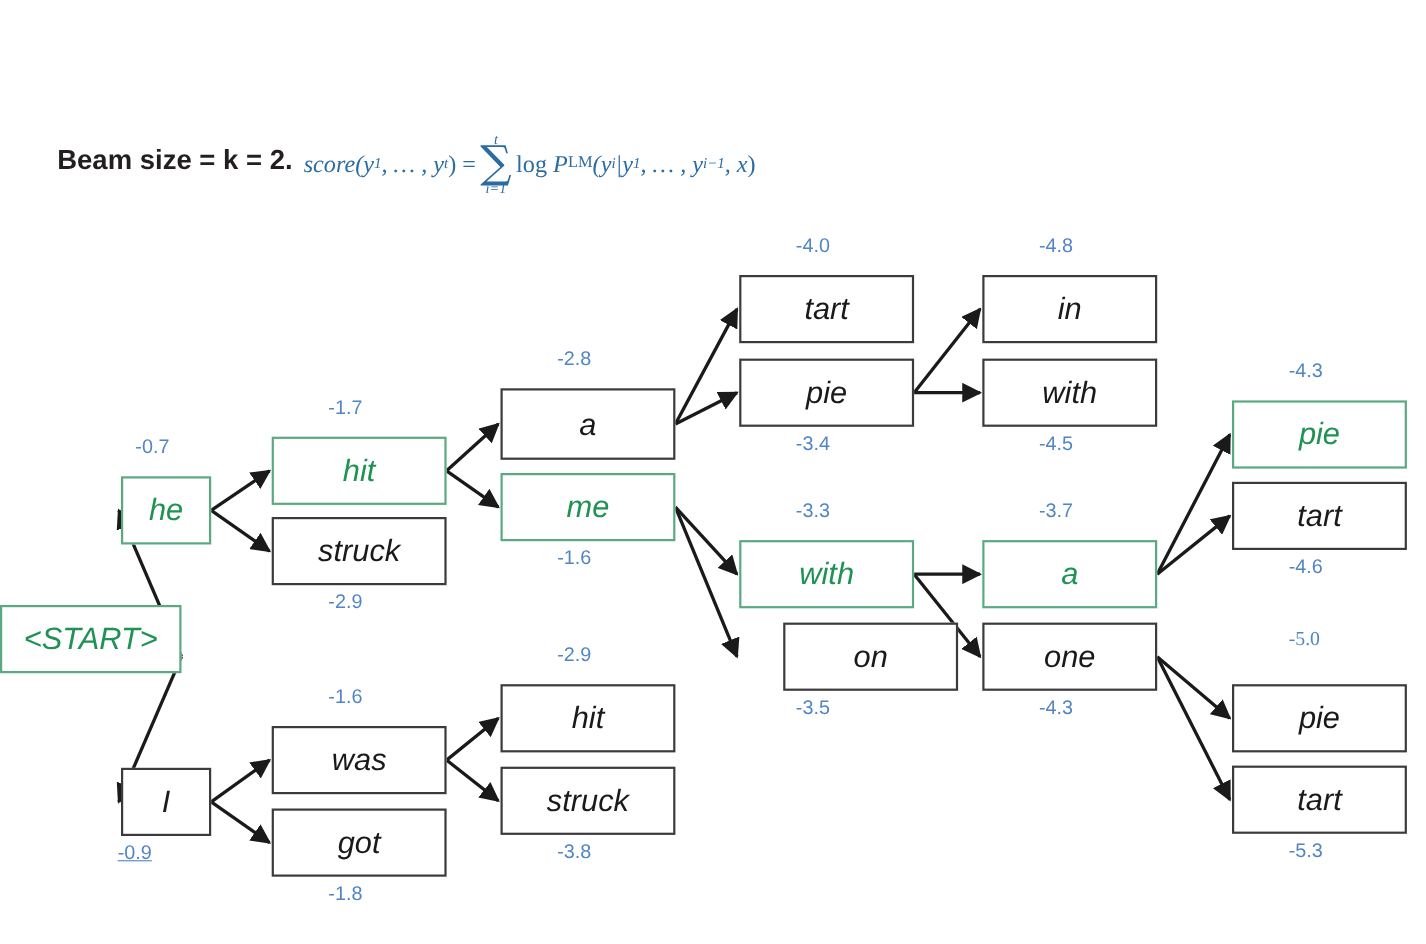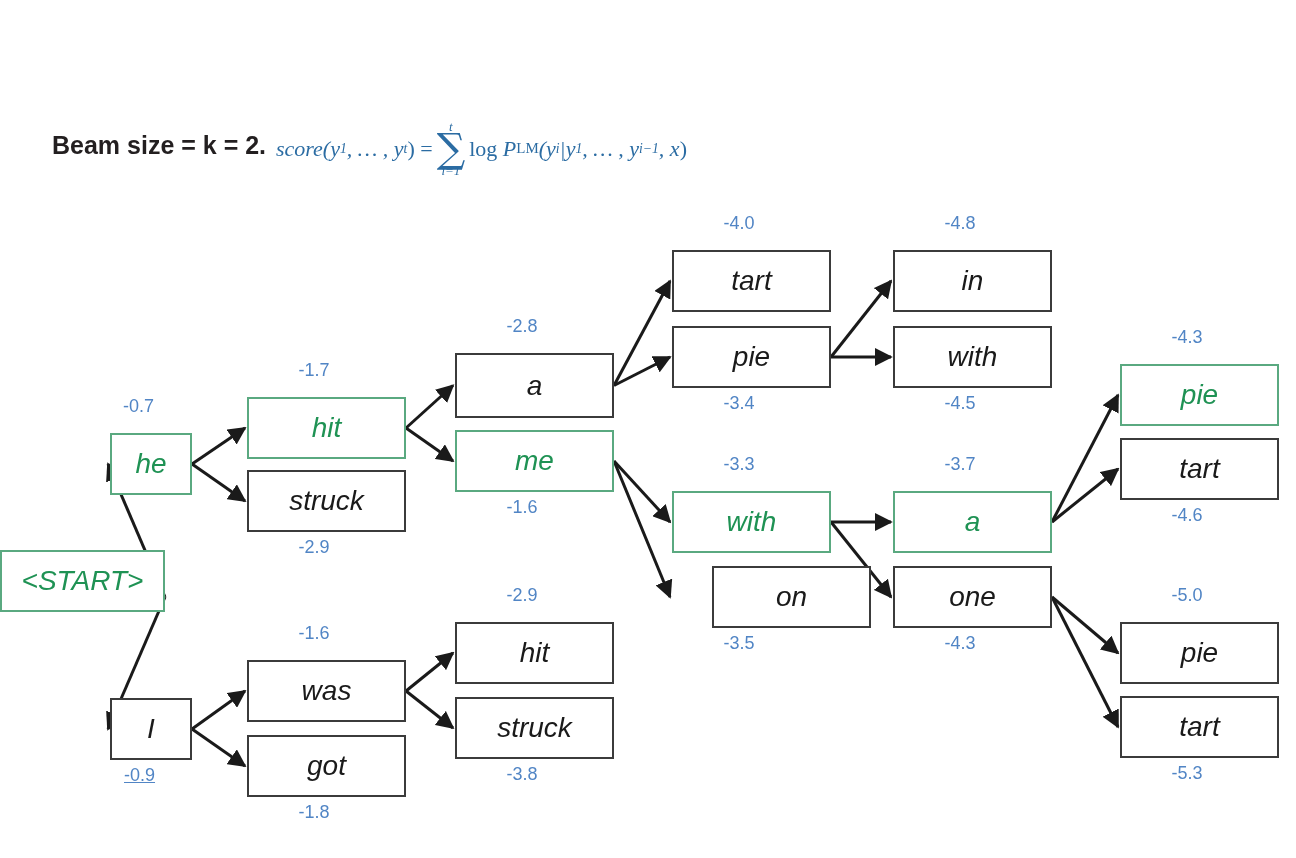--- a/index.html
+++ b/index.html
@@ -162,21 +162,21 @@
       <div class="node green" style="left: 0px; top: 550px; width: 165px; height: 62px;">
         <span>&lt;START&gt;</span>
       </div>
       <div class="node green" style="left: 110px; top: 433px; width: 82px; height: 62px;">
         <span>he</span>
       </div>
       <div class="score" style="left: 123px; top: 396px;">-0.7</div>
       <div class="node" style="left: 110px; top: 698px; width: 82px; height: 62px;">
         <span>I</span>
       </div>
-      <div class="score" style="left: 124px; top: 765px; text-decoration: underline;">-0.9</div>
+      <div class="score" style="left: 107px; top: 765px; text-decoration: underline;">-0.9</div>
       <div class="node green" style="left: 247px; top: 397px; width: 159px; height: 62px;">
         <span>hit</span>
       </div>
       <div class="score" style="left: 298.5px; top: 360px;">-1.7</div>
       <div class="node" style="left: 247px; top: 470px; width: 159px; height: 62px;">
         <span>struck</span>
       </div>
       <div class="score" style="left: 298.5px; top: 537px;">-2.9</div>
       <div class="node" style="left: 247px; top: 660px; width: 159px; height: 62px;">
         <span>was</span>
@@ -238,20 +238,20 @@
         <span>pie</span>
       </div>
       <div class="score" style="left: 1171.5px; top: 327px;">-4.3</div>
       <div class="node" style="left: 1120px; top: 438px; width: 159px; height: 62px;">
         <span>tart</span>
       </div>
       <div class="score" style="left: 1171.5px; top: 505px;">-4.6</div>
       <div class="node" style="left: 1120px; top: 622px; width: 159px; height: 62px;">
         <span>pie</span>
       </div>
-      <div class="score" style="left: 1171.5px; top: 585px;">-5.0</div>
+      <div class="score" style="left: 1171.5px; top: 570px; font-family: Liberation Serif, serif;">-5.0</div>
       <div class="node" style="left: 1120px; top: 696px; width: 159px; height: 62px;">
         <span>tart</span>
       </div>
       <div class="score" style="left: 1171.5px; top: 763px;">-5.3</div>
     </div>
 
 </div>
 
 </body></html>

